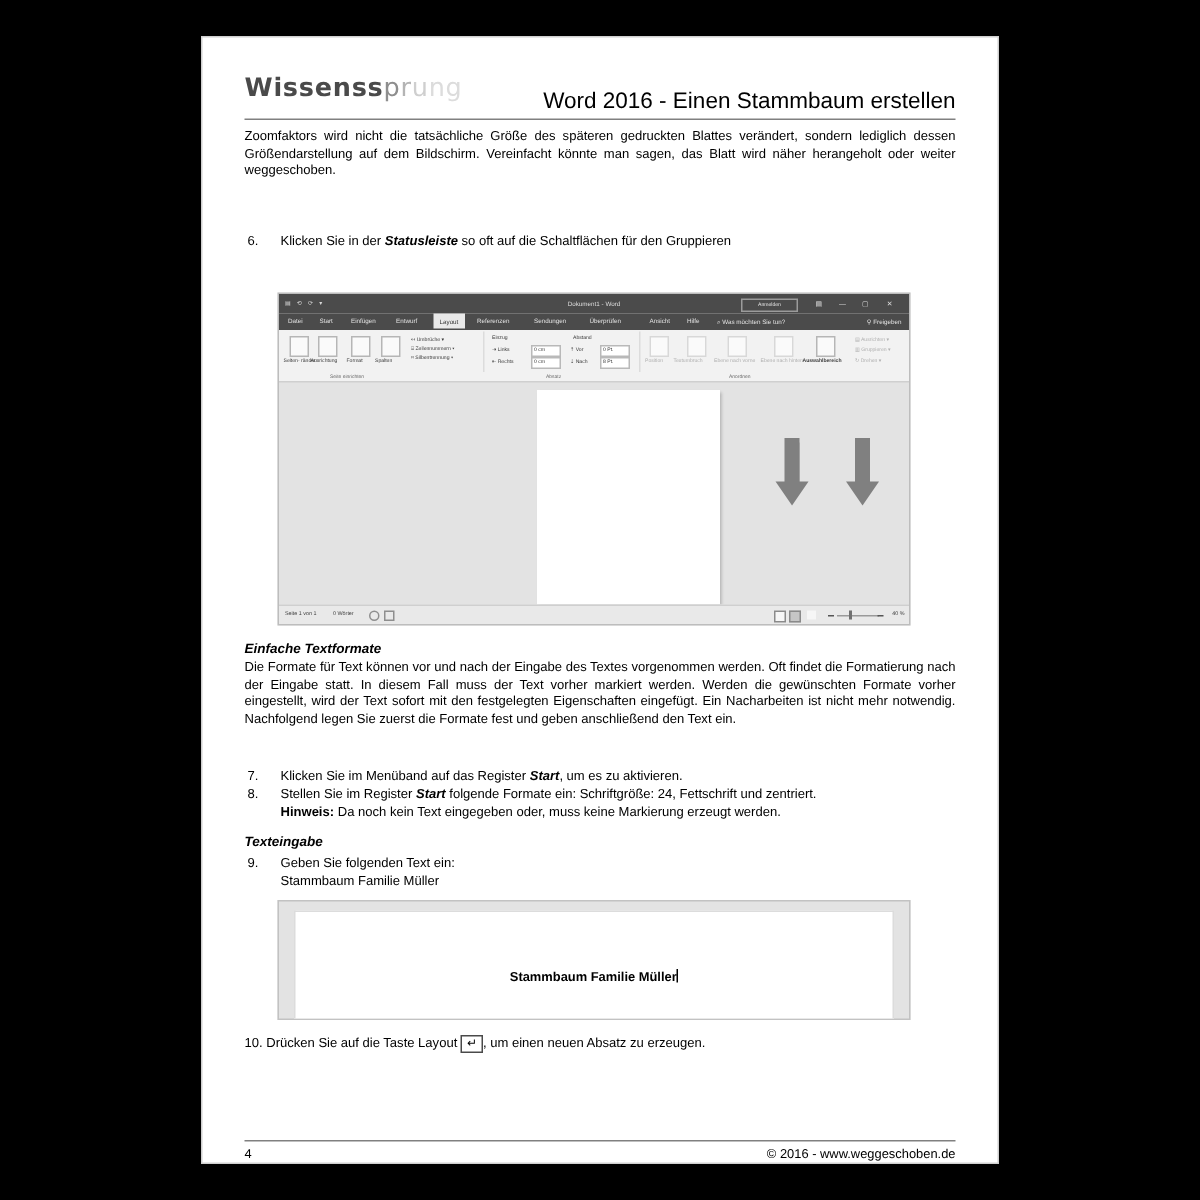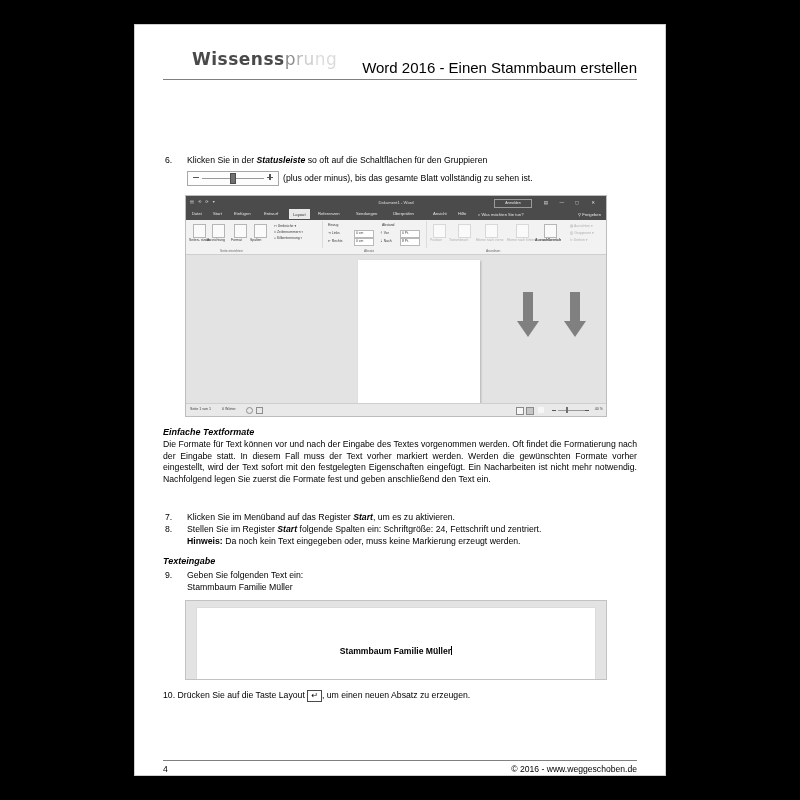--- a/index.html
+++ b/index.html
@@ -5,21 +5,21 @@
   html,body{margin:0;padding:0;background:#000;}
   body{width:800px;height:800px;overflow:hidden;font-family:"Liberation Sans",sans-serif;}
 
   #page{
     position:absolute;left:135px;top:25px;width:530px;height:750px;
     background:#fff;box-shadow:0 0 0 1px #cfcfcf;
   }
 
   
   .hdr{position:absolute;left:28px;top:22px;right:28px;height:34px;}
-  .logo{position:absolute;left:0;top:2px;font-size:17px;letter-spacing:.5px;white-space:nowrap;margin-left:29px;}
+  .logo{position:absolute;left:0;top:2px;font-size:17px;letter-spacing:.5px;white-space:nowrap;}
   .logo .l1{color:#4a4a4a;font-weight:bold;font-family:"DejaVu Sans",sans-serif;}
   .logo .l2{color:#8e8e8e;font-family:"DejaVu Sans",sans-serif;}
   .logo .l3{color:#b4b4b4;font-family:"DejaVu Sans",sans-serif;}
   .logo .l4{color:#cfcfcf;font-family:"DejaVu Sans",sans-serif;}
   .logo .l5{color:#dcdcdc;font-family:"DejaVu Sans",sans-serif;}
   .hdr-title{position:absolute;right:0;top:12px;font-size:15px;color:#000;}
   .hdr-rule{position:absolute;left:0;right:0;top:32px;height:1px;background:#808080;}
 
   
   .txt{position:absolute;font-size:8.7px;line-height:11.6px;color:#000;text-align:justify;}
@@ -126,25 +126,25 @@
 <body>
 
 <div id="page">
 
   <div class="hdr">
     <div class="logo"><span class="l1">Wissenss</span><span class="l2">p</span><span class="l3">r</span><span class="l4">u</span><span class="l5">ng</span></div>
     <div class="hdr-title">Word 2016 - Einen Stammbaum erstellen</div>
     <div class="hdr-rule"></div>
   </div>
 
+  <div class="txt para1">Zoomfaktors wird nicht die tatsächliche Größe des späteren gedruckten Blattes verändert, sondern lediglich dessen Größendarstellung auf dem Bildschirm. Vereinfacht könnte man sagen, das Blatt wird näher herangeholt oder weiter weggeschoben.</div>
 
   <div class="step s6">
     <span class="num">6.</span>
     <span class="bd"><span>Klicken Sie in der </span><span class="bi">Statusleiste</span><span> so oft auf die Schaltflächen für den Gruppieren</span></span>
-    <span class="s6line2"><span class="zoomwidget"><span class="zw-minus"></span><span class="zw-track"></span><span class="zw-handle"></span><span class="zw-plusH"></span><span class="zw-plusV"></span></span><span>(plus oder minus), bis das gesamte Blatt vollständig zu sehen ist.</span></span>
   </div>
 
   <div class="shot1">
 
     <div class="w-title">
       <span class="w-qat">▤ ⟲ ⟳ ▾</span>
       <span class="w-doc">Dokument1 - Word</span>
       <span class="w-signin">Anmelden</span>
       <span class="w-wc ic1">▤</span>
       <span class="w-wc m">—</span>
@@ -252,21 +252,21 @@
   <div class="h3 sec1">Einfache Textformate</div>
   <div class="txt para2">Die Formate für Text können vor und nach der Eingabe des Textes vorgenommen werden. Oft findet die Formatierung nach der Eingabe statt. In diesem Fall muss der Text vorher markiert werden. Werden die gewünschten Formate vorher eingestellt, wird der Text sofort mit den festgelegten Eigenschaften eingefügt. Ein Nacharbeiten ist nicht mehr notwendig. Nachfolgend legen Sie zuerst die Formate fest und geben anschließend den Text ein.</div>
 
   <div class="step s7">
     <span class="num">7.</span>
     <span class="bd"><span>Klicken Sie im Menüband auf das Register </span><span class="bi">Start</span><span>, um es zu aktivieren.</span></span>
   </div>
 
   <div class="step s8">
     <span class="num">8.</span>
-    <span class="bd"><span>Stellen Sie im Register </span><span class="bi">Start</span><span> folgende Spalten ein: Schriftgröße: 24, Fettschrift und zentriert.</span><br><span class="b u">Hinweis:</span><span> Da noch kein Text eingegeben oder, muss keine Markierung erzeugt werden.</span></span>
+    <span class="bd"><span>Stellen Sie im Register </span><span class="bi">Start</span><span> folgende Formate ein: Schriftgröße: 24, Fettschrift und zentriert.</span><br><span class="b u">Hinweis:</span><span> Da noch kein Text eingegeben oder, muss keine Markierung erzeugt werden.</span></span>
   </div>
 
   <div class="h3 sec2">Texteingabe</div>
 
   <div class="step s9">
     <span class="num">9.</span>
     <span class="bd"><span>Geben Sie folgenden Text ein:</span><br><span>Stammbaum Familie Müller</span></span>
   </div>
 
   <div class="shot2">

